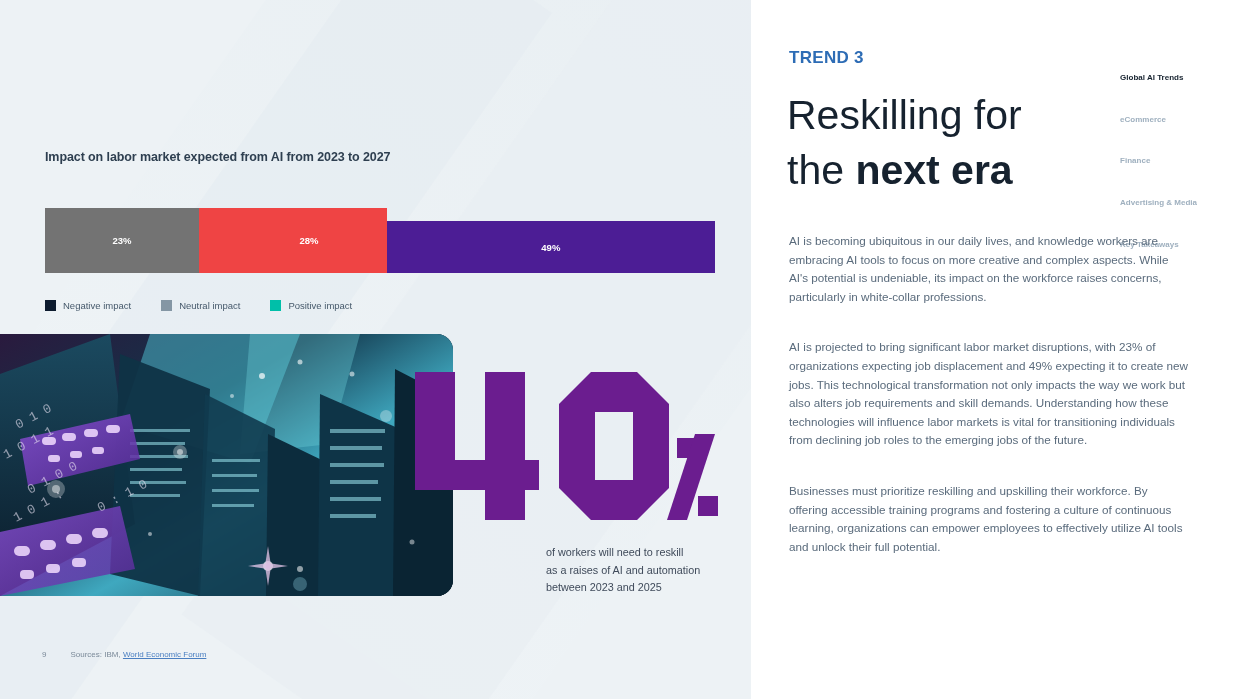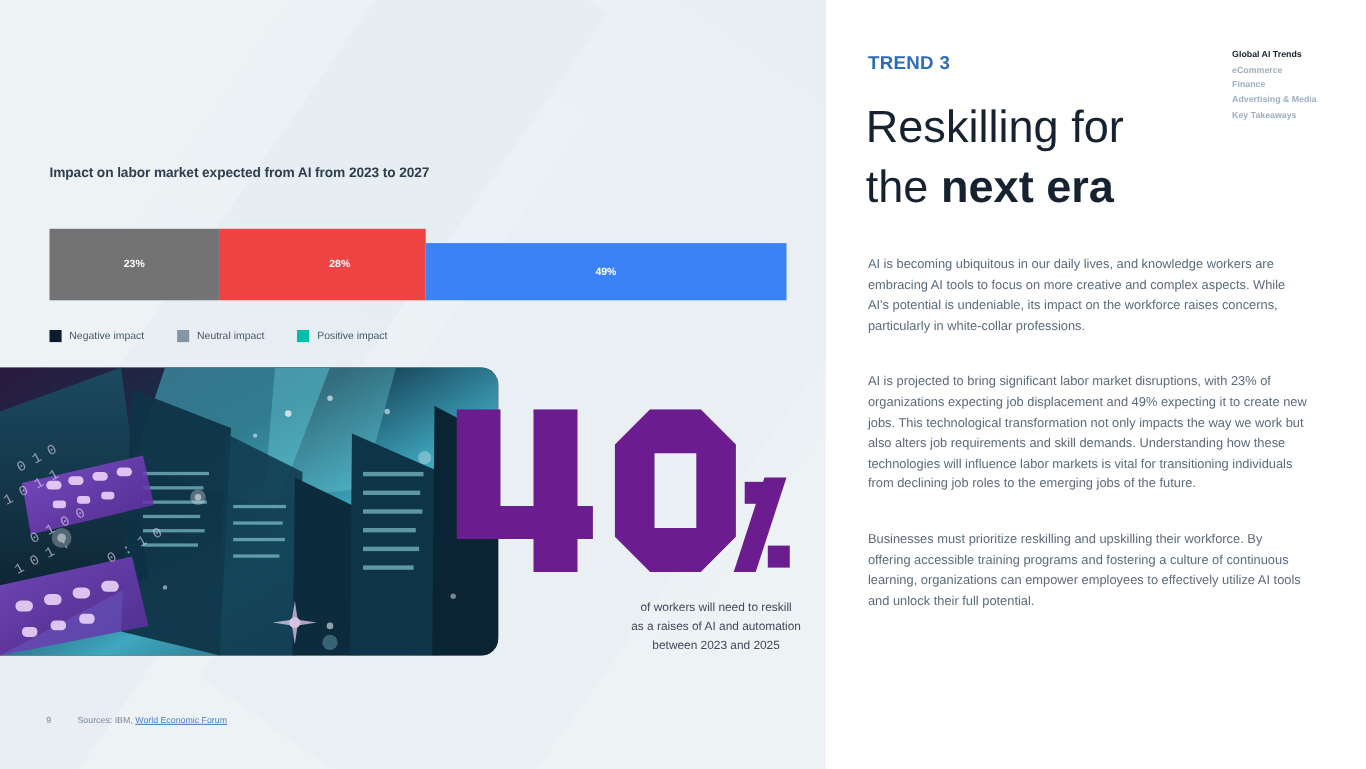--- a/index.html
+++ b/index.html
@@ -67,21 +67,21 @@
   .photo{
     position:absolute; left:0; top:334px; width:453px; height:262px;
     border-top-right-radius:16px; border-bottom-right-radius:16px;
     overflow:hidden;
     background:#0a1420;
   }
   .photo svg{ display:block; width:100%; height:100%; }
 
   
   .stat-wrap{
-    position:absolute; left:415px; top:372px; width:330px; height:225px;text-align:center;
+    position:absolute; left:415px; top:372px; width:330px; height:225px;
   }
   .stat-num{
     position:absolute; left:0; top:0; width:305px; height:148px;
   }
   .stat-num svg{ display:block; width:100%; height:100%; }
   .stat-caption{
     position:absolute; left:131px; top:172px; width:210px;
     font-size:10.8px; line-height:17.5px; color:#3f4a5a;
   }
 
@@ -95,21 +95,21 @@
 
   
   .right-panel{
     position:absolute; left:751px; top:0; width:491px; height:699px;
     background:#ffffff; overflow:hidden;
   }
   .nav{
     position:absolute; right:45px; top:43px; text-align:left;
     font-size:8px; line-height:13.7px;
   }
-  .nav-item{ color:#9fb0bf; font-weight:bold; white-space:nowrap; }
+  .nav-item{ color:#9fb0bf; font-weight:bold; white-space:nowrap;margin-top:28px; }
   .nav-item.active{ color:#16222f; }
 
   .trend-label{
     position:absolute; left:38px; top:48px;
     font-size:17px; font-weight:bold; color:#2d6cb5; letter-spacing:.3px;
   }
   .headline{
     position:absolute; left:36px; top:88px; width:300px;
     font-size:41px; line-height:55px; color:#16222f; font-weight:300;
   }
@@ -131,21 +131,21 @@
 
   <div class="chart-title">Impact on labor market expected from AI from 2023 to 2027</div>
 
   <div class="bar">
     <div class="bar-seg" id="seg0" style="width: 23%; background: #737373;">
         <span>23%</span>
       </div>
     <div class="bar-seg" id="seg1" style="width: 28%; background: #ef4444; padding-left: 32px;">
         <span>28%</span>
       </div>
-    <div class="bar-seg" id="seg2" style="width: 49%; background: #3b82f6; margin-top: 13px;">
+    <div class="bar-seg" id="seg2" style="width: 49%; background: #4c1d95; margin-top: 13px;">
         <span>49%</span>
       </div>
   </div>
 
   <div class="legend">
     <div class="legend-item">
       <span class="legend-sw" id="sw0" style="background: rgb(13, 27, 46);"></span>
       <span class="legend-label">Negative impact</span>
     </div>
     <div class="legend-gap"></div>

